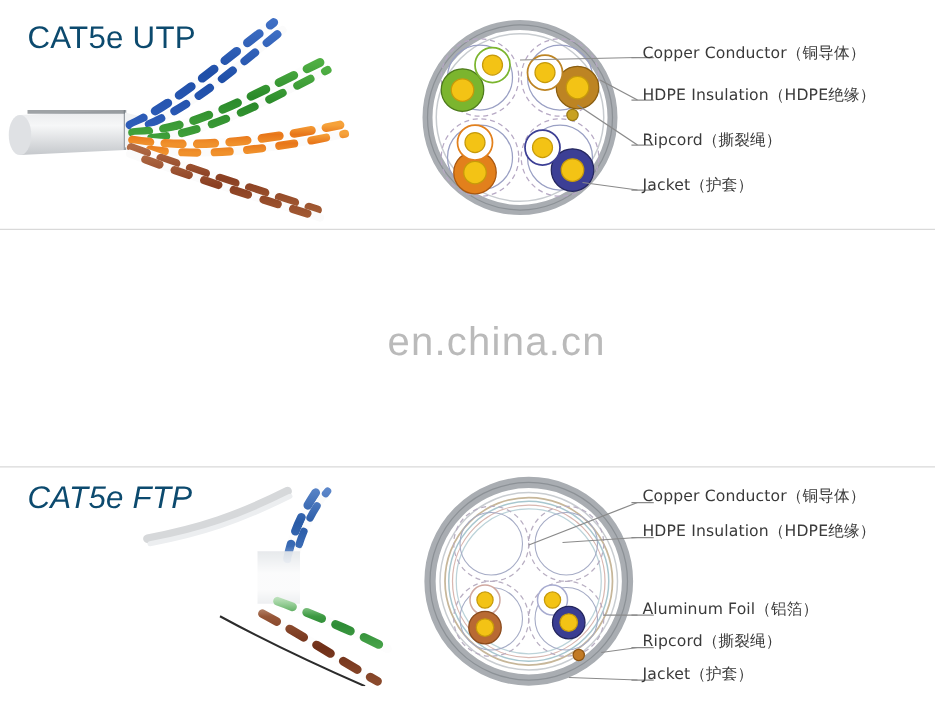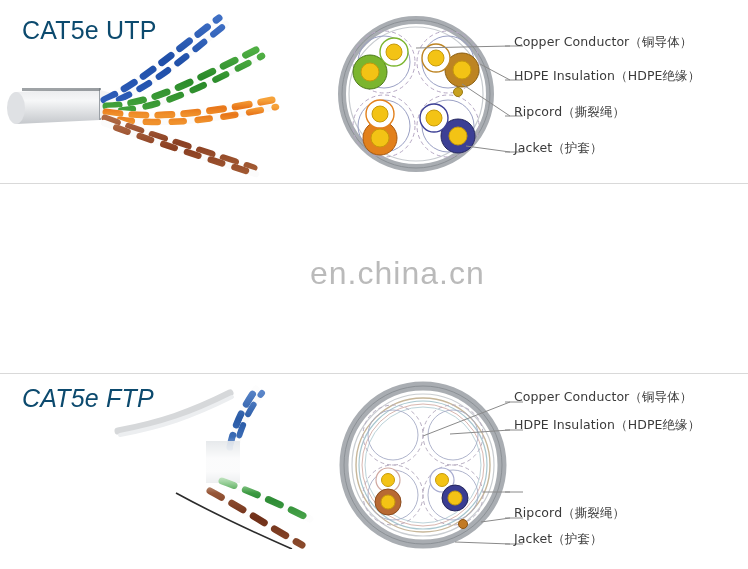--- a/index.html
+++ b/index.html
@@ -332,20 +332,21 @@
         <path d="M0 18 H18"></path>
           <path d="M0 46 H18"></path>
           <path d="M0 108 H18"></path>
           <path d="M0 134 H18"></path>
           <path d="M0 160 H18"></path>
       </g>
     </svg>
 
     <div class="lbl cn" style="left:514px;top:205px;">Copper Conductor（铜导体）</div>
     <div class="lbl cn" style="left:514px;top:233px;">HDPE Insulation（HDPE绝缘）</div>
+    <div class="lbl cn" style="left:514px;top:295px;">Aluminum Foil（铝箔）</div>
     <div class="lbl cn" style="left:514px;top:321px;">Ripcord（撕裂绳）</div>
     <div class="lbl cn" style="left:514px;top:347px;">Jacket（护套）</div>
   </section>
 
   <div class="divider" id="divider-2"></div>
 
   <section class="panel" id="panel-sftp">
 
     
 

